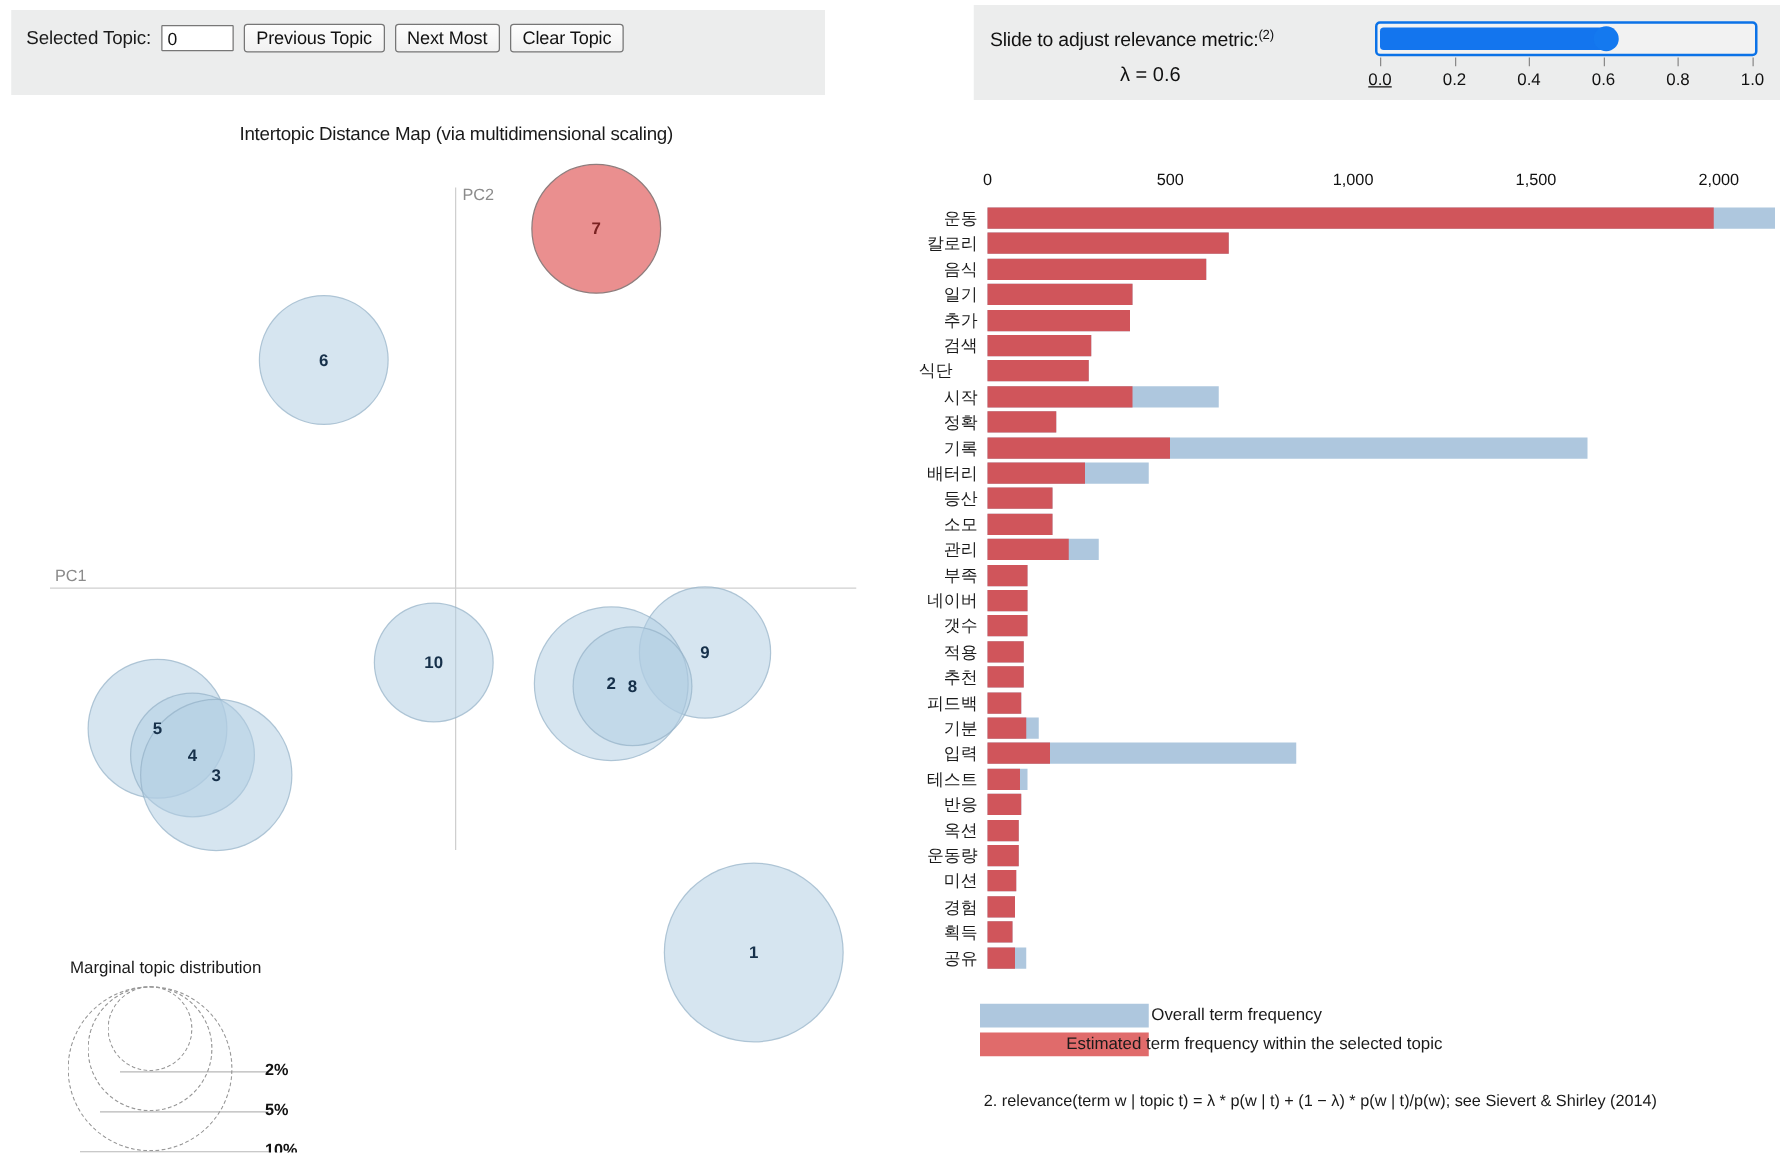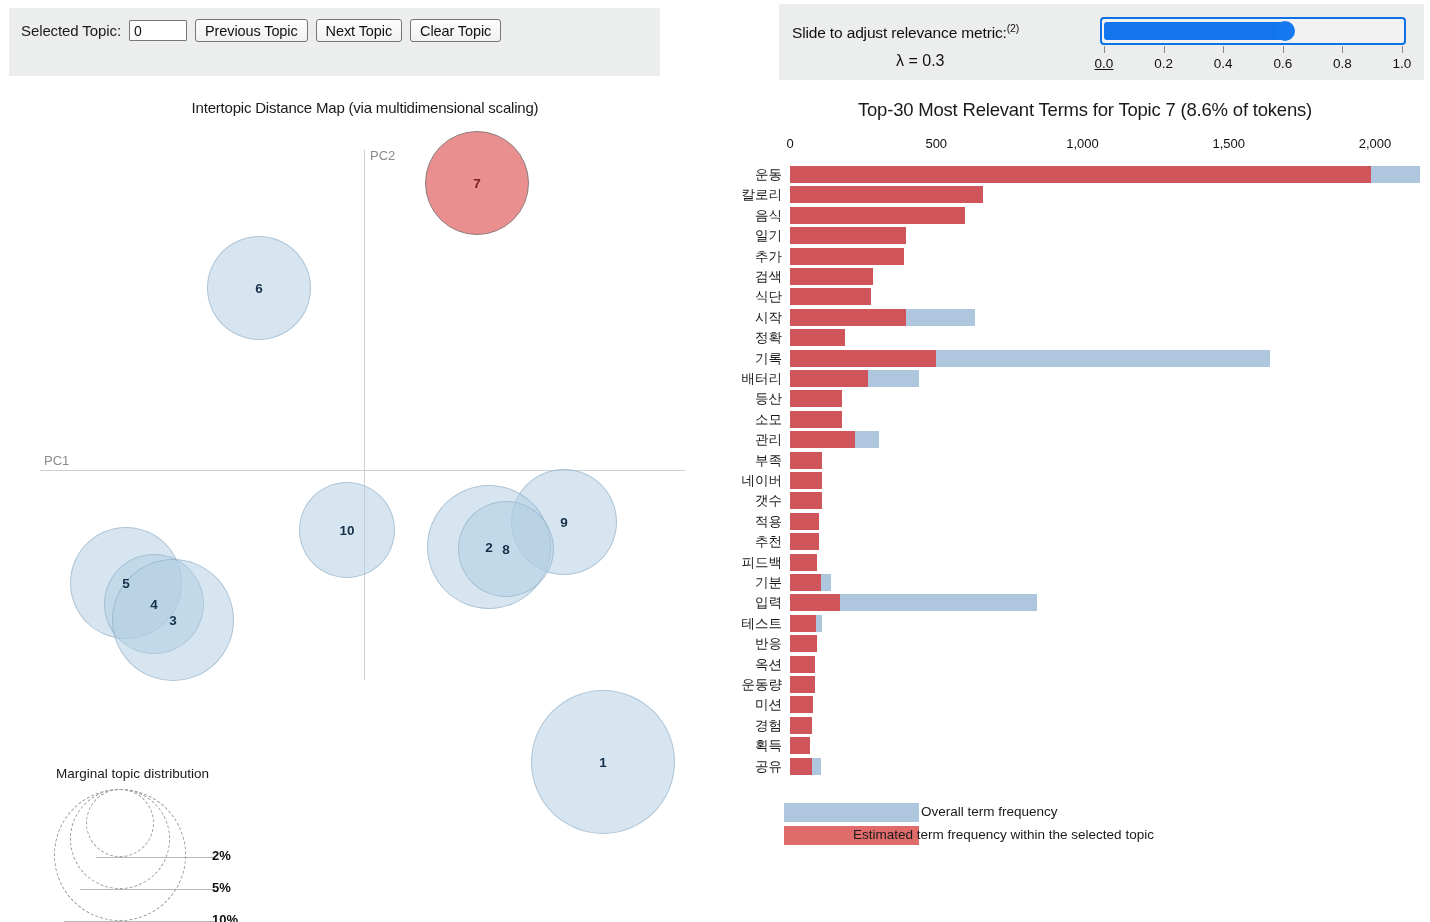--- a/index.html
+++ b/index.html
@@ -190,30 +190,30 @@
 </head>
 <body>
 
 <div id="root">
 
   <div class="ctrl-panel">
     <div class="ctrl-row">
       <span class="ctrl-label">Selected Topic:</span>
       <input class="topic-input" type="text" value="0" style="">
       <button class="ctrl-btn">Previous Topic</button>
-      <button class="ctrl-btn">Next Topic</button>
+      <button class="ctrl-btn">Next Most</button>
       <button class="ctrl-btn">Clear Topic</button>
     </div>
   </div>
 
   <div class="slider-panel">
     <div class="slider-caption">
       <span>Slide to adjust relevance metric:</span><sup>(2)</sup>
     </div>
-    <div class="lambda-val">λ = 0.3</div>
+    <div class="lambda-val">λ = 0.6</div>
     <div class="slider-track-wrap">
       <div class="slider-fill"></div>
       <div class="slider-handle"></div>
     </div>
     <div class="slider-ticks">
         <div class="slider-tick" style="left: 4px;"></div>
         <div class="slider-tick-label" style="left: 4px; text-decoration: underline;">0.0</div>
         <div class="slider-tick" style="left: 63.6px;"></div>
         <div class="slider-tick-label" style="left: 63.6px;">0.2</div>
         <div class="slider-tick" style="left: 123.2px;"></div>
@@ -263,21 +263,20 @@
       <div class="marg-leader" style="left: 96px; top: 857px; width: 119px;"></div>
       <div class="marg-label" style="left: 212px; top: 848px;">2%</div>
       <div class="marg-circle" style="left: 70px; top: 789px; width: 100px; height: 100px;"></div>
       <div class="marg-leader" style="left: 80px; top: 889px; width: 135px;"></div>
       <div class="marg-label" style="left: 212px; top: 880px;">5%</div>
       <div class="marg-circle" style="left: 54px; top: 789px; width: 132px; height: 132px;"></div>
       <div class="marg-leader" style="left: 64px; top: 921px; width: 151px;"></div>
       <div class="marg-label" style="left: 212px; top: 912px;">10%</div>
     </div>
 
-  <div class="bar-title">Top-30 Most Relevant Terms for Topic 7 (8.6% of tokens)</div>
   <div id="bar-xaxis">
       <div class="bar-axis-label" style="left: 790px;">0</div>
       <div class="bar-axis-label" style="left: 936.25px;">500</div>
       <div class="bar-axis-label" style="left: 1082.5px;">1,000</div>
       <div class="bar-axis-label" style="left: 1228.75px;">1,500</div>
       <div class="bar-axis-label" style="left: 1375px;">2,000</div>
     </div>
   <div id="bars">
       <div class="bar-row" style="top: 166px;">
         <div class="term-label" style="right: 648px;">운동</div>
@@ -303,21 +302,21 @@
         <div class="term-label" style="right: 648px;">추가</div>
         <div class="bar-blue" style="left: 790px; width: 114.075px;"></div>
         <div class="bar-red" style="left: 790px; width: 114.075px;"></div>
       </div>
       <div class="bar-row" style="top: 268px;">
         <div class="term-label" style="right: 648px;">검색</div>
         <div class="bar-blue" style="left: 790px; width: 82.7775px;"></div>
         <div class="bar-red" style="left: 790px; width: 82.7775px;"></div>
       </div>
       <div class="bar-row" style="top: 288.4px;">
-        <div class="term-label" style="right: 648px; margin-left: 11px;">식단</div>
+        <div class="term-label" style="right: 668px; margin-left: 11px;">식단</div>
         <div class="bar-blue" style="left: 790px; width: 81.315px;"></div>
         <div class="bar-red" style="left: 790px; width: 81.315px;"></div>
       </div>
       <div class="bar-row" style="top: 308.8px;">
         <div class="term-label" style="right: 648px;">시작</div>
         <div class="bar-blue" style="left: 790px; width: 185.152px;"></div>
         <div class="bar-red" style="left: 790px; width: 115.537px;"></div>
       </div>
       <div class="bar-row" style="top: 329.2px;">
         <div class="term-label" style="right: 648px;">정확</div>
@@ -429,14 +428,15 @@
         <div class="bar-blue" style="left: 790px; width: 30.7125px;"></div>
         <div class="bar-red" style="left: 790px; width: 21.9375px;"></div>
       </div>
     </div>
 
   <div class="legend-sw blue" style="left:784px; top:803px;"></div>
   <div class="legend-text" style="left:921px; top:804px;">Overall term frequency</div>
   <div class="legend-sw red" style="left:784px; top:826px;"></div>
   <div class="legend-text" style="left:853px; top:827px;">Estimated term frequency within the selected topic</div>
 
+  <div class="footnote" style="left:787px; top:873px;">2. relevance(term w | topic t) = λ * p(w | t) + (1 − λ) * p(w | t)/p(w); see Sievert &amp; Shirley (2014)</div>
 
 </div>
 
 </body></html>

